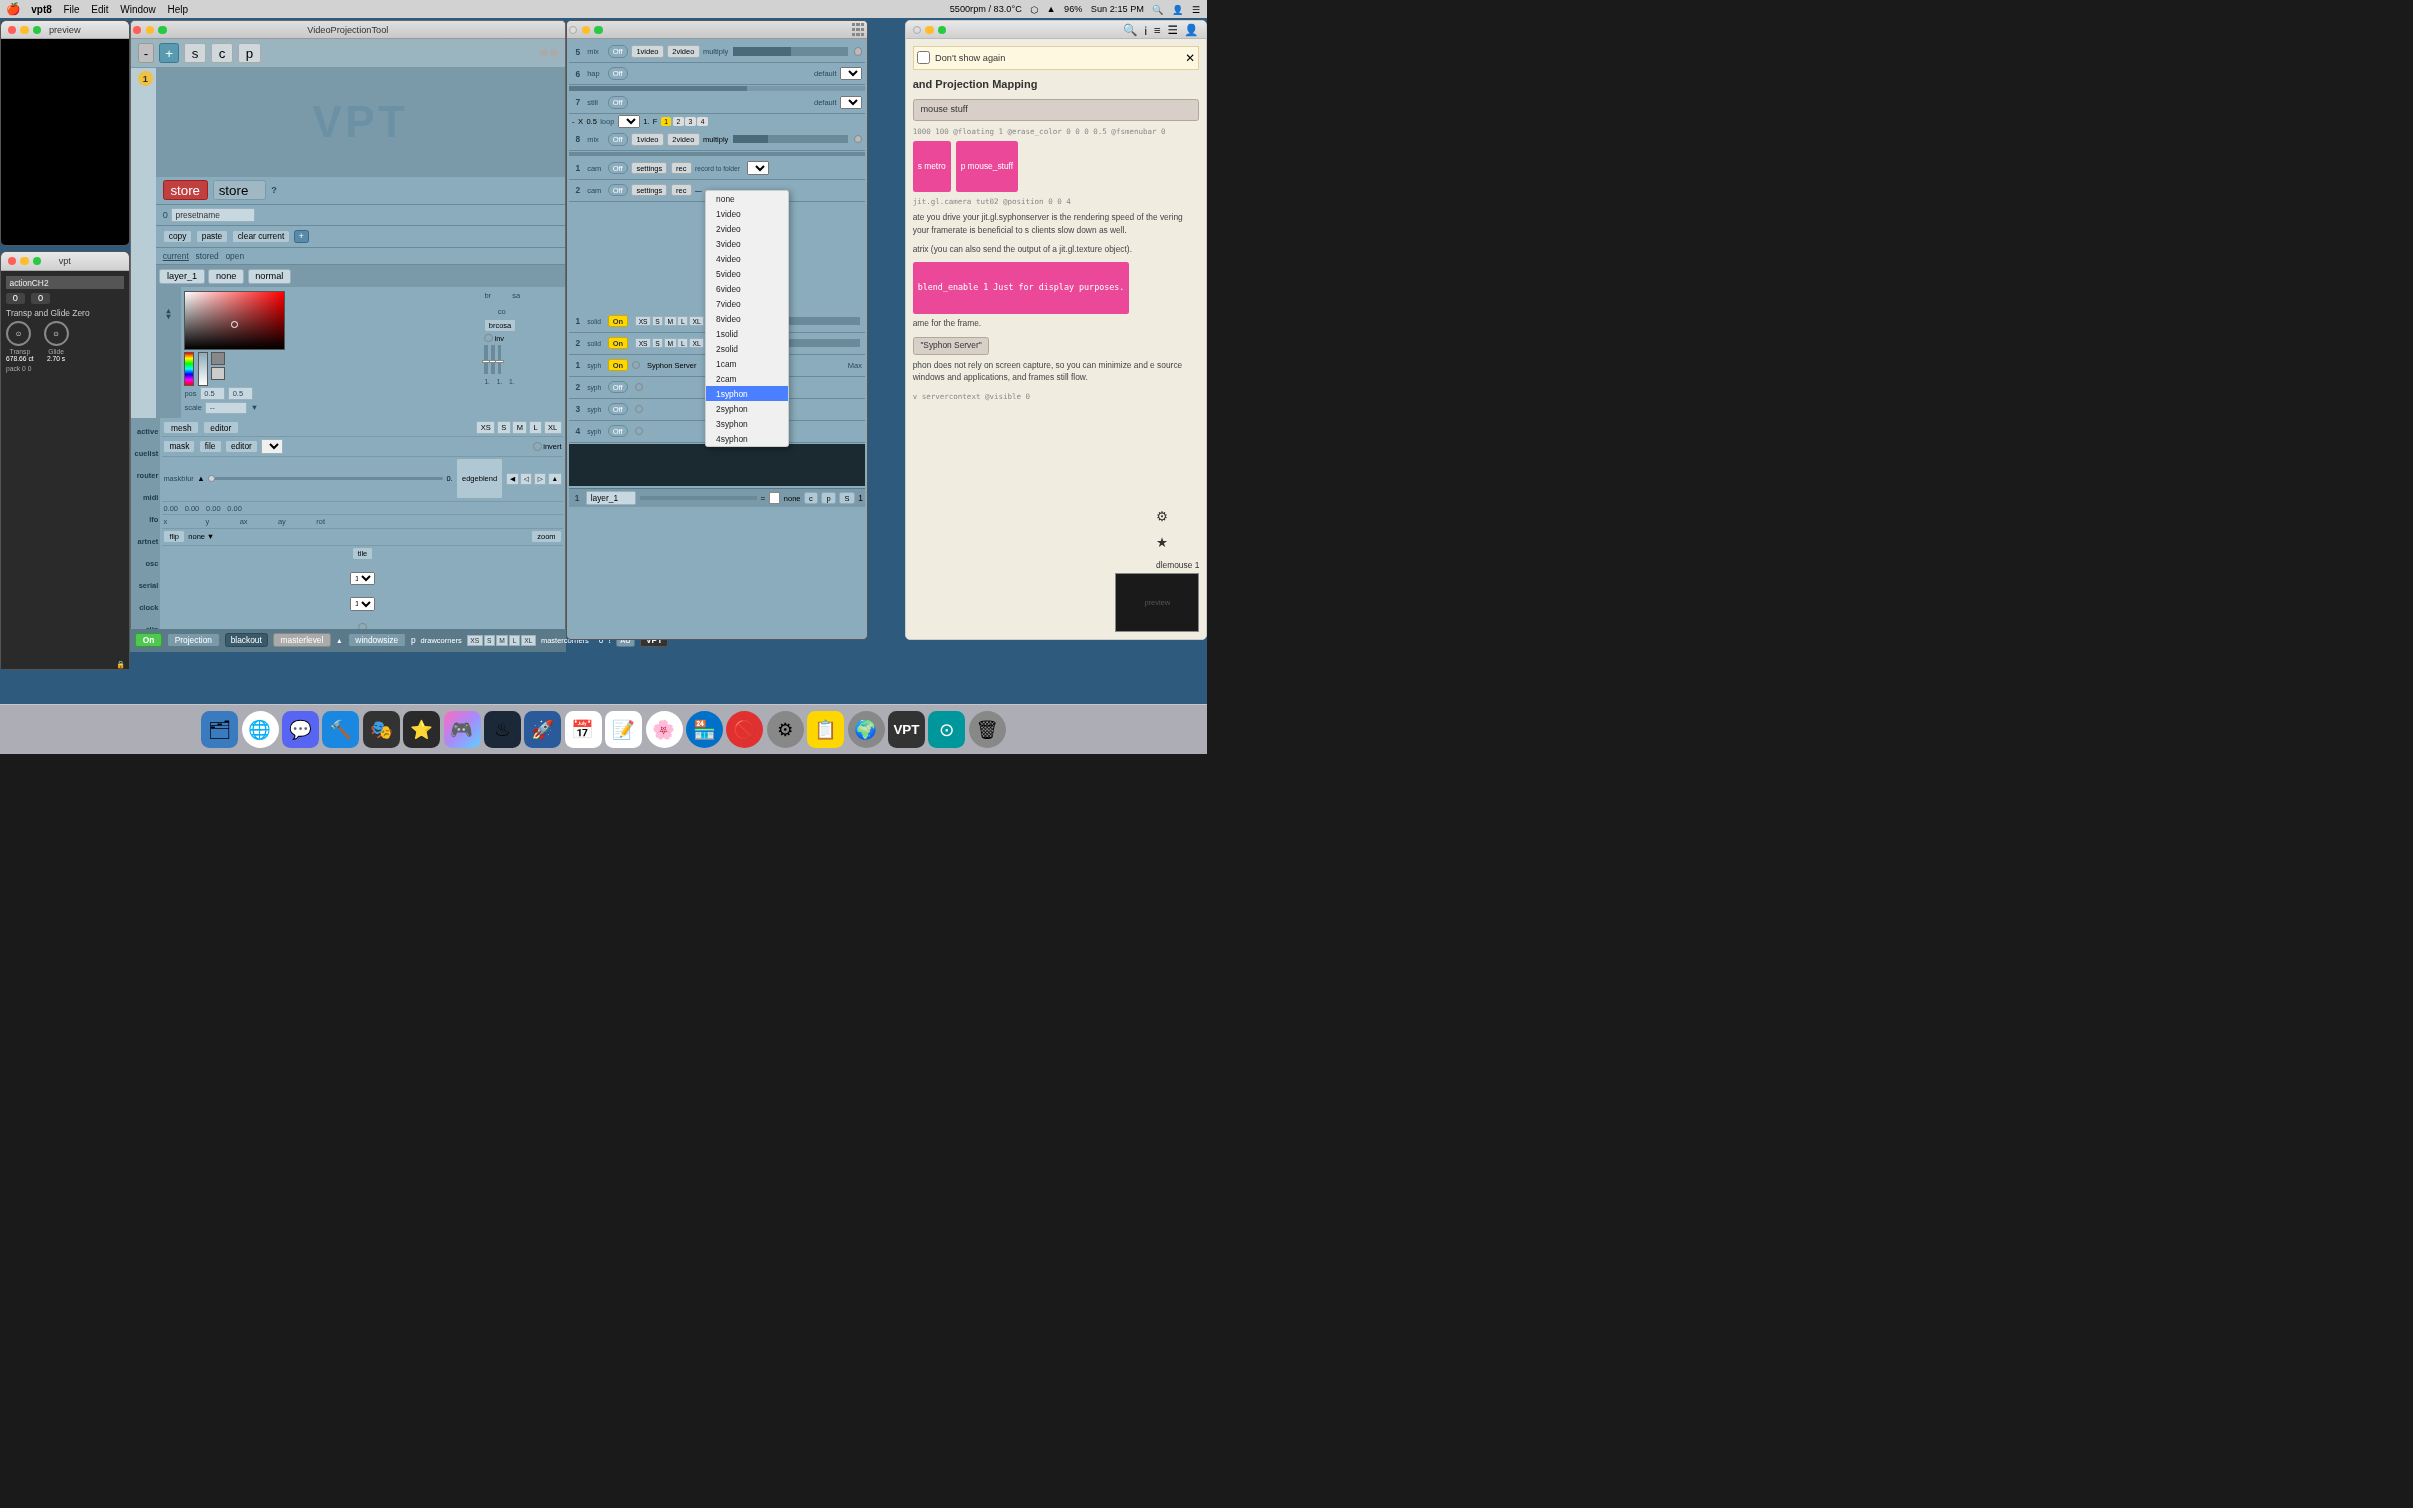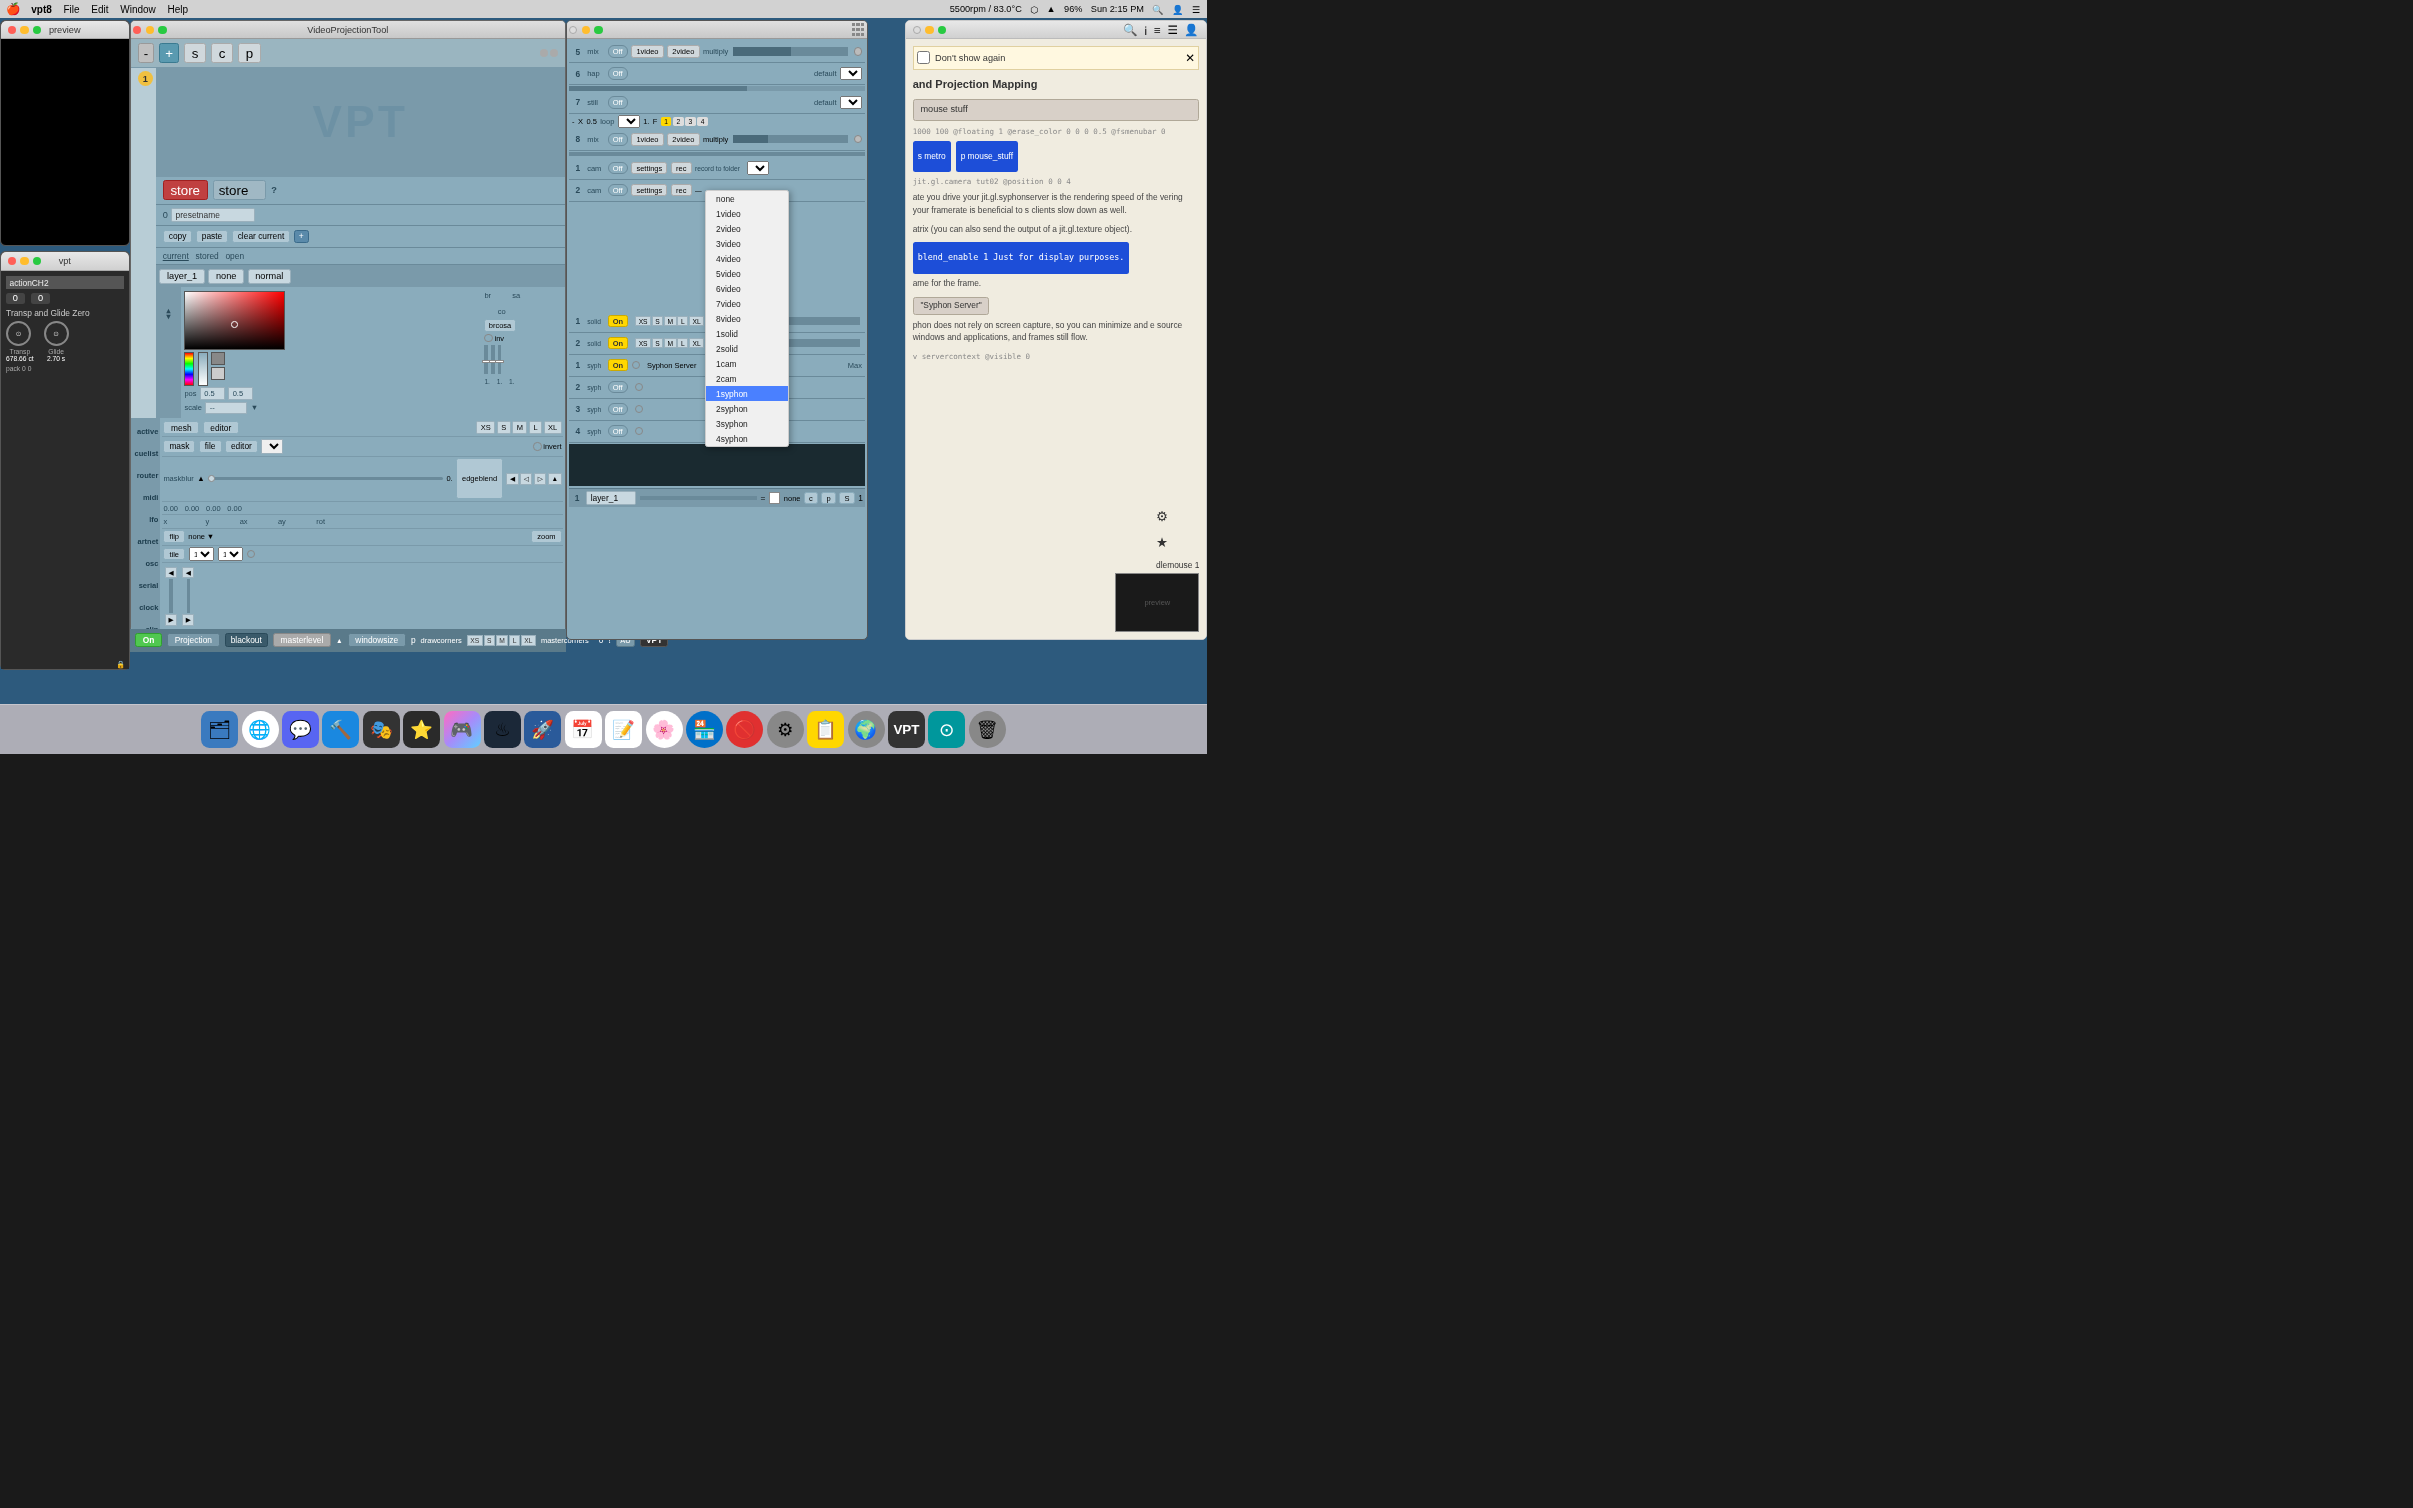--- a/index.html
+++ b/index.html
@@ -234,24 +234,24 @@
     }
 
     .txt-code {
       font-family: monospace;
       font-size: 7.5px;
       color: #888;
       margin-bottom: 3.4px;
     }
 
     .highlight-btn {
-      background: #1d4ed8;
+      background: #ec4899;
       color: #fff;
       border-radius: 2.5px;
-      padding: 9px 5px;
+      padding: 19px 5px;
       font-size: 8.4px;
       display: inline-block;
     }
 
     
     .mixer-row {
       display: flex;
       align-items: center;
       height: 22px;
       border-bottom: 0.8px solid #6a8a9a;
@@ -570,21 +570,21 @@
         </div>
 
         <div style="display:flex; align-items:center; gap:3.4px; padding:1.7px; border-bottom:0.8px solid #7a9aaa;">
           <button style="background:#b0c8d4; border:0.8px solid #8aacbc; padding:0.8px 5px; border-radius:2.5px; cursor:pointer; font-size:7.5px;">flip</button>
           <div style="display:flex; align-items:center; gap:1.7px; flex:1;">
             <span style="font-size:7.5px;">none</span>
             <span style="font-size:7.5px; cursor:pointer;">▼</span>
           </div>
           <button style="background:#b0c8d4; border:0.8px solid #8aacbc; padding:0.8px 5px; border-radius:2.5px; cursor:pointer; font-size:7.5px;">zoom</button>
         </div>
-        <div style="display:flex; align-items:center; gap:4px; padding:1.7px; border-bottom:0.8px solid #7a9aaa;">
+        <div style="display:flex; align-items:center; gap:12px; padding:1.7px; border-bottom:0.8px solid #7a9aaa;flex-direction:column;">
           <button style="background:#b0c8d4; border:0.8px solid #8aacbc; padding:0.8px 5px; border-radius:2.5px; cursor:pointer; font-size:7.5px;">tile</button>
           <select style="font-size:7.5px; height:13.4px; width:25px;">
             <option>1</option>
           </select>
           <select style="font-size:7.5px; height:13.4px; width:25px;">
             <option>1</option>
           </select>
           <div style="width:8.4px; height:8.4px; border-radius:50%; border:0.8px solid #888;"></div>
         </div>
 

